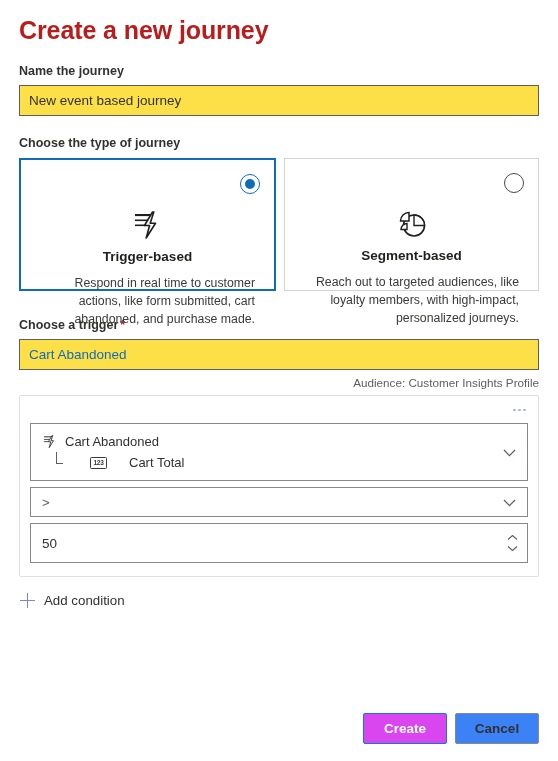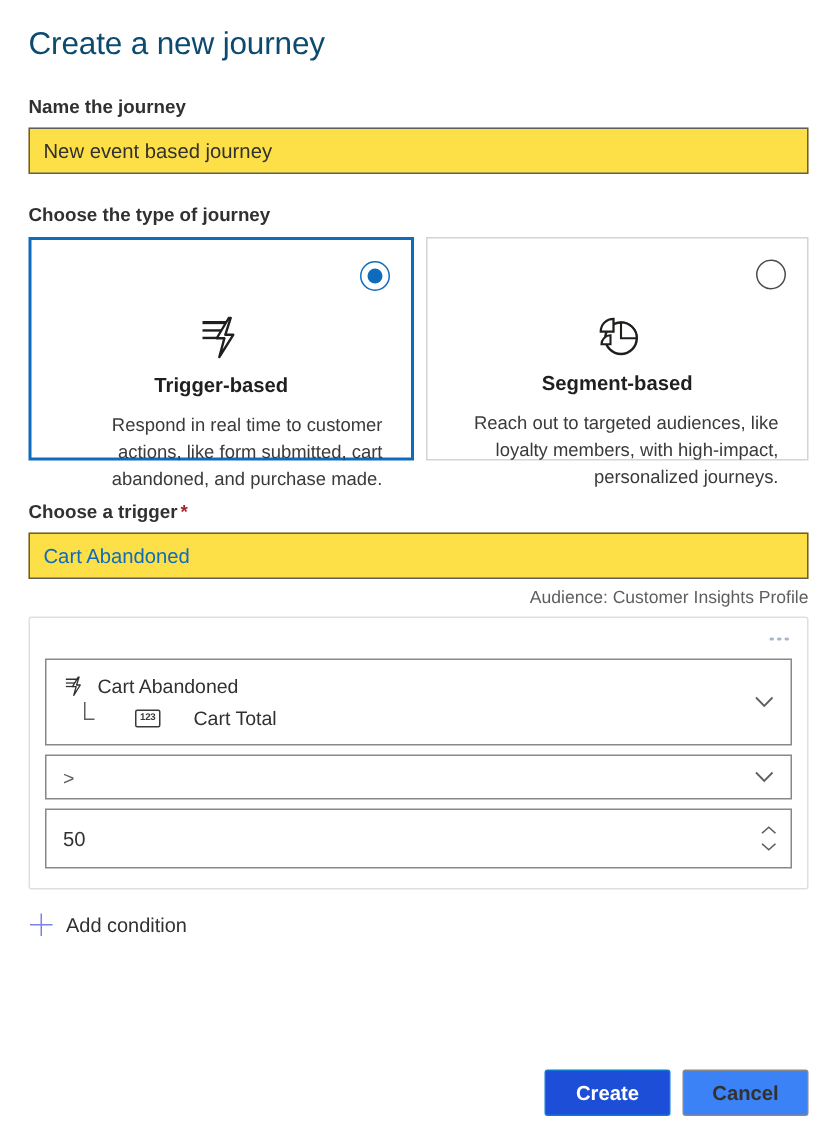--- a/index.html
+++ b/index.html
@@ -17,23 +17,23 @@
   }
 
   .dialog {
     position: absolute;
     inset: 0;
     padding: 0 19px;
   }
 
   
   .dialog-title {
-    font-size: 21px;
-    font-weight: 400;
-    color: #0c4a6e;
+    font-size: 25px;
+    font-weight: 700;
+    color: #b91c1c;
     letter-spacing: -0.1px;
     margin: 17px 0 0 0;
     line-height: 26px;
   }
 
   
   .field-label {
     font-size: 12.5px;
     font-weight: 600;
     color: #323130;
@@ -67,21 +67,21 @@
   
   .type-block { margin-top: 19px; }
   .cards {
     display: flex;
     gap: 8px;
     margin-top: 7px;
   }
   .card {
     position: relative;
     flex: 1 1 0;
-    height: 149px;
+    height: 133px;
     background: #ffffff;
     padding: 14px 18px 10px;
     display: flex;
     flex-direction: column;
     align-items: center;
     cursor: pointer;
   }
   .card.selected {
     border: 2px solid #0f6cbd;
   }
@@ -306,21 +306,21 @@
     min-width: 84px;
     padding: 0 18px;
     font-family: "Liberation Sans", sans-serif;
     font-size: 13.5px;
     font-weight: 600;
     border-radius: 2px;
     cursor: pointer;
     line-height: 29px;
   }
   .btn-primary {
-    background: #1d4ed8;
+    background: #d946ef;
     border: 1px solid #0f7ad6;
     color: #ffffff;
   }
   .btn-secondary {
     background: #3b82f6;
     border: 1px solid #8a8886;
     color: #323130;
   }
 </style>
 </head>

